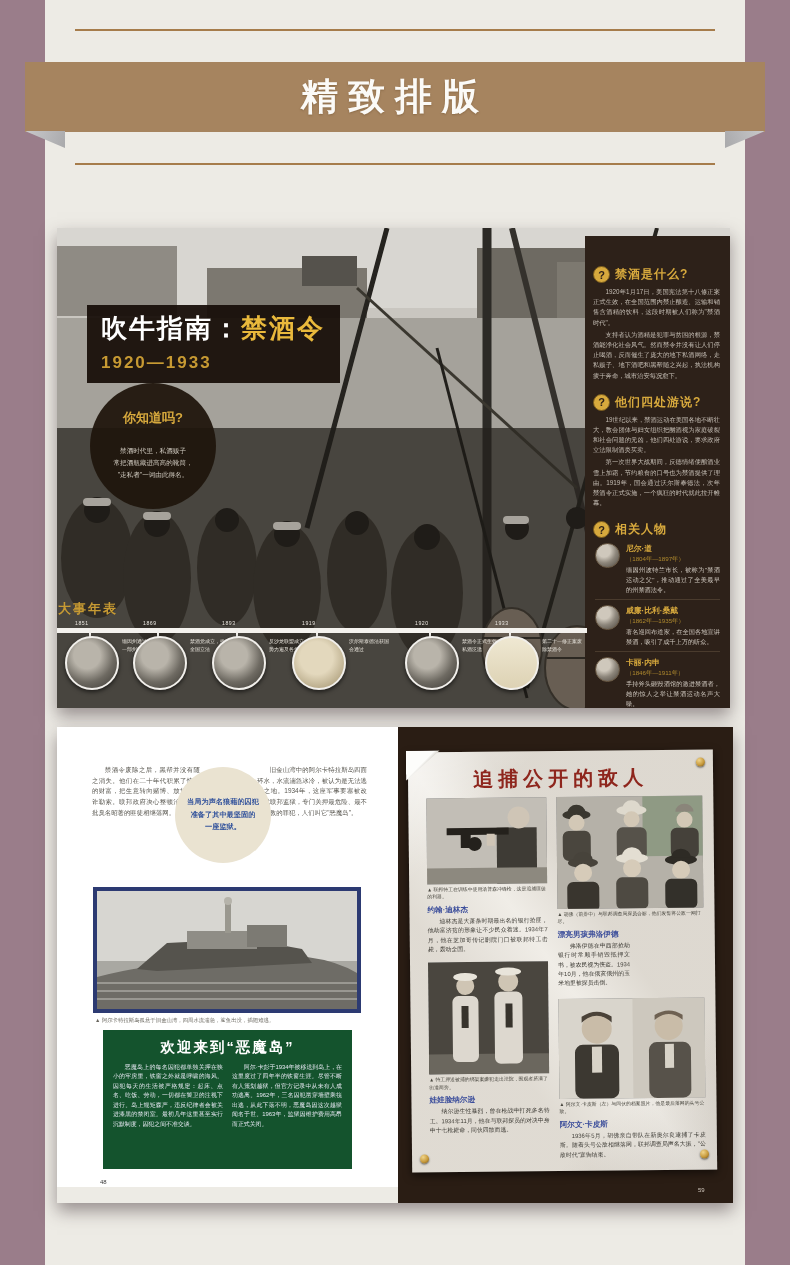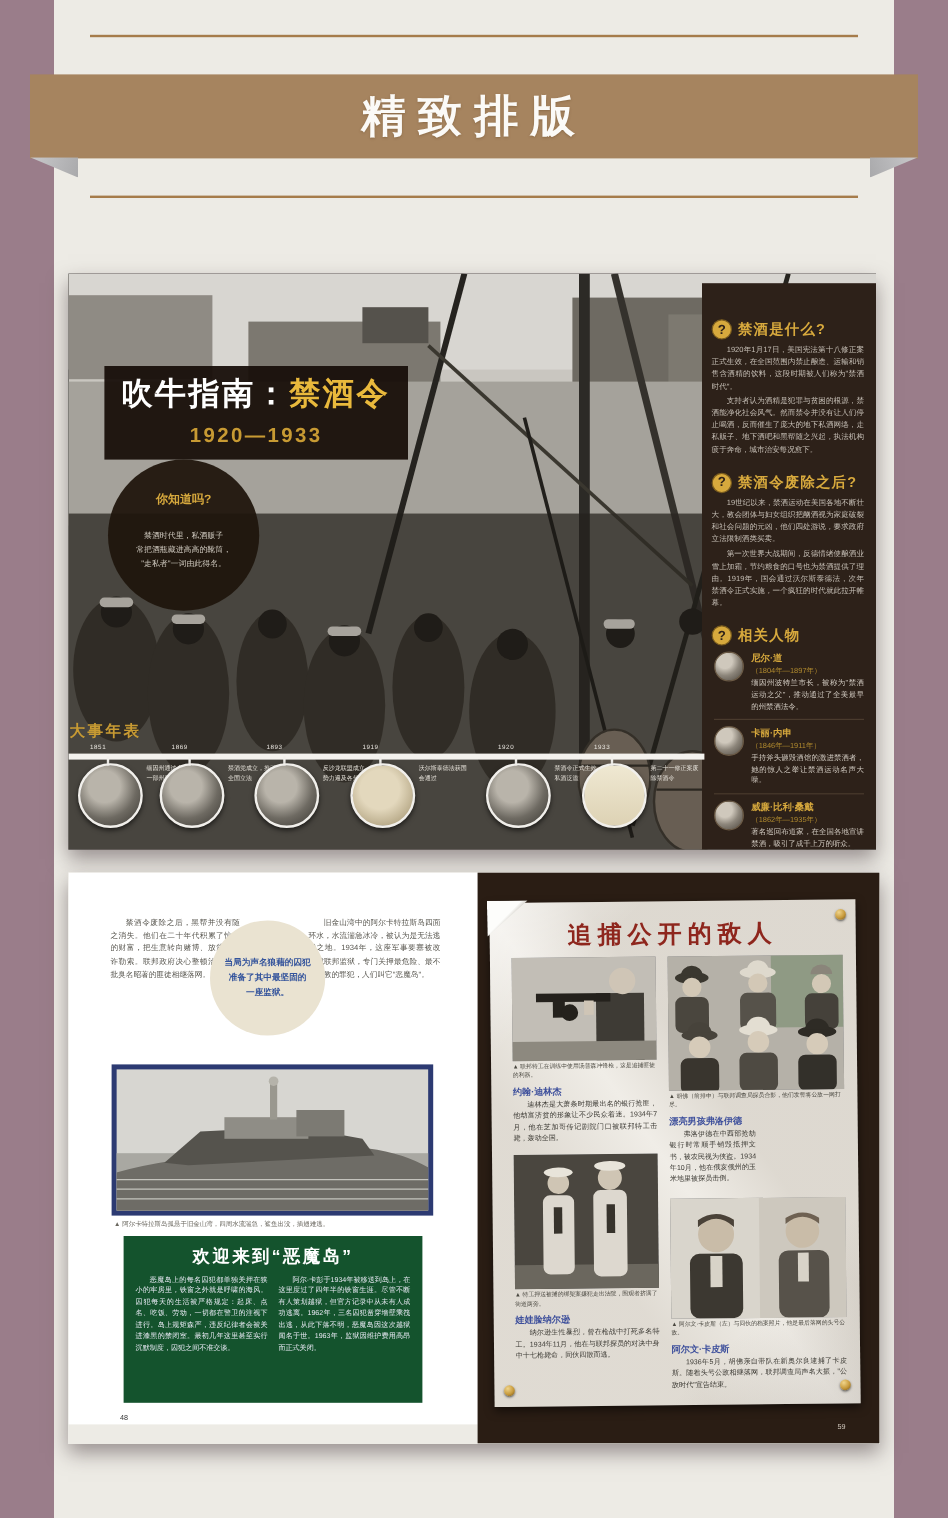--- a/index.html
+++ b/index.html
@@ -19,25 +19,25 @@
   .spread{box-shadow:0 8px 16px rgba(70,55,60,.5);}
   .spread1{left:57px;top:228px;width:673px;height:480px;background:#23201d;overflow:hidden;}
   .spread2{left:57px;top:727px;width:676px;height:476px;overflow:hidden;}
   
   .s1photo{left:0;top:0;width:673px;height:480px;}
   
   .s1title{left:30px;top:55px;width:225px;height:72px;background:rgba(23,14,8,.94);color:#fff;
            padding:6px 14px 0 14px;margin-top:22px;}
   .s1title .l1{font-size:26px;font-weight:bold;letter-spacing:2px;white-space:nowrap;}
   .s1title .gold{color:#e9b93c;}
-  .s1title .l2{font-size:17px;font-weight:bold;color:#c79a33;text-align:center;margin-top:7px;letter-spacing:2px;}
+  .s1title .l2{font-size:17px;font-weight:bold;color:#c79a33;text-align:left;margin-top:7px;letter-spacing:2px;}
   
   .know{left:33px;top:155px;width:126px;height:126px;border-radius:50%;background:rgba(32,22,13,.95);
         color:#d8d2c8;text-align:center;padding-top:26px;box-sizing:border-box;}
-  .know .kh{color:#d7a93d;font-weight:bold;font-size:10px;margin-bottom:18px;}
+  .know .kh{color:#d7a93d;font-weight:bold;font-size:13px;margin-bottom:18px;}
   .know .kl{font-size:6.6px;line-height:1.8;color:#cfc9bf;}
   
   .sb{left:528px;top:8px;width:145px;height:472px;background:#2d2119;box-sizing:border-box;padding:30px 10px 8px 8px;}
   .sb-sec{margin-bottom:13px;}
   .sb-head{display:flex;align-items:center;margin-bottom:4px;}
   .qicon{width:15px;height:15px;border-radius:50%;background:#d7a93d;color:#2d2119;font-weight:bold;font-size:11px;
          display:flex;align-items:center;justify-content:center;margin-right:5px;flex:0 0 auto;border:1px solid #7a5c1e;}
   .sb-h{color:#d7a93d;font-size:12px;font-weight:bold;letter-spacing:1px;}
   .sb-p{font-size:6.3px;line-height:1.62;color:#c6bfb6;text-align:justify;text-indent:2em;margin:0 0 2px 0;}
   .person{display:flex;margin:5px 0 0 2px;padding-bottom:5px;border-bottom:1px solid #4a3b2d;}
@@ -189,52 +189,52 @@
       <div class="sb-head">
         <span class="qicon">?</span>
         <span class="sb-h">禁酒是什么?</span>
       </div>
       <p class="sb-p">1920年1月17日，美国宪法第十八修正案正式生效，在全国范围内禁止酿造、运输和销售含酒精的饮料，这段时期被人们称为"禁酒时代"。</p>
       <p class="sb-p">支持者认为酒精是犯罪与贫困的根源，禁酒能净化社会风气。然而禁令并没有让人们停止喝酒，反而催生了庞大的地下私酒网络，走私贩子、地下酒吧和黑帮随之兴起，执法机构疲于奔命，城市治安每况愈下。</p>
     </div>
     <div class="sb-sec">
       <div class="sb-head">
         <span class="qicon">?</span>
-        <span class="sb-h">禁酒令废除之后?</span>
+        <span class="sb-h">他们四处游说?</span>
       </div>
       <p class="sb-p">19世纪以来，禁酒运动在美国各地不断壮大，教会团体与妇女组织把酗酒视为家庭破裂和社会问题的元凶，他们四处游说，要求政府立法限制酒类买卖。</p>
       <p class="sb-p">第一次世界大战期间，反德情绪使酿酒业雪上加霜，节约粮食的口号也为禁酒提供了理由。1919年，国会通过沃尔斯泰德法，次年禁酒令正式实施，一个疯狂的时代就此拉开帷幕。</p>
     </div>
     <div class="sb-sec">
       <div class="sb-head">
         <span class="qicon">?</span>
         <span class="sb-h">相关人物</span>
       </div>
       <div class="person">
         <div class="pava"></div>
         <div class="pinfo">
           <div class="pname">尼尔·道</div>
           <div class="pyears">（1804年—1897年）</div>
           <div class="pdesc">缅因州波特兰市长，被称为"禁酒运动之父"，推动通过了全美最早的州禁酒法令。</div>
         </div>
       </div>
       <div class="person">
         <div class="pava"></div>
         <div class="pinfo">
+          <div class="pname">威廉·比利·桑戴</div>
+          <div class="pyears">（1862年—1935年）</div>
+          <div class="pdesc">著名巡回布道家，在全国各地宣讲禁酒，吸引了成千上万的听众。</div>
+        </div>
+      </div>
+      <div class="person">
+        <div class="pava"></div>
+        <div class="pinfo">
           <div class="pname">卡丽·内申</div>
           <div class="pyears">（1846年—1911年）</div>
           <div class="pdesc">手持斧头砸毁酒馆的激进禁酒者，她的惊人之举让禁酒运动名声大噪。</div>
-        </div>
-      </div>
-      <div class="person">
-        <div class="pava"></div>
-        <div class="pinfo">
-          <div class="pname">威廉·比利·桑戴</div>
-          <div class="pyears">（1862年—1935年）</div>
-          <div class="pdesc">著名巡回布道家，在全国各地宣讲禁酒，吸引了成千上万的听众。</div>
         </div>
       </div>
     </div>
   </div>
 
   <div class="abs tl-head">大事年表</div>
   <div class="abs tl-bar"></div>
 
   <div class="abs tl-item" style="left:8px;">
     <div class="tl-tick"></div>

